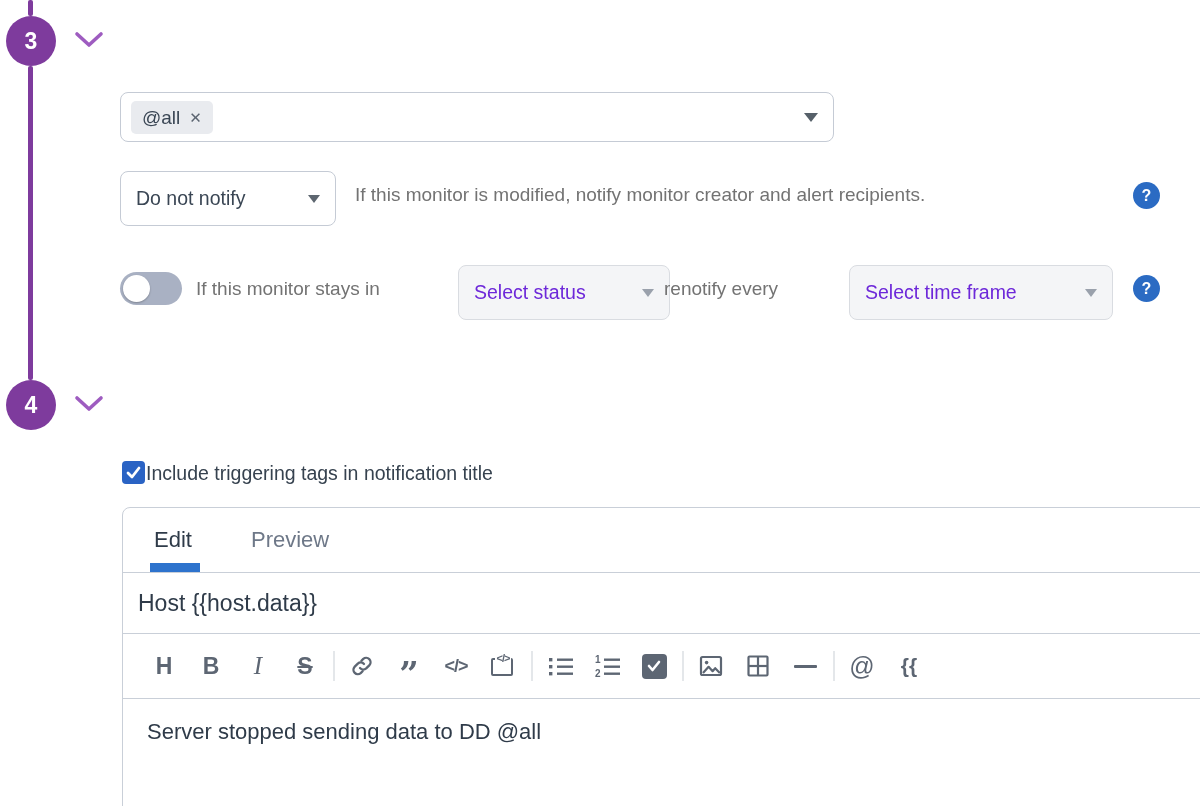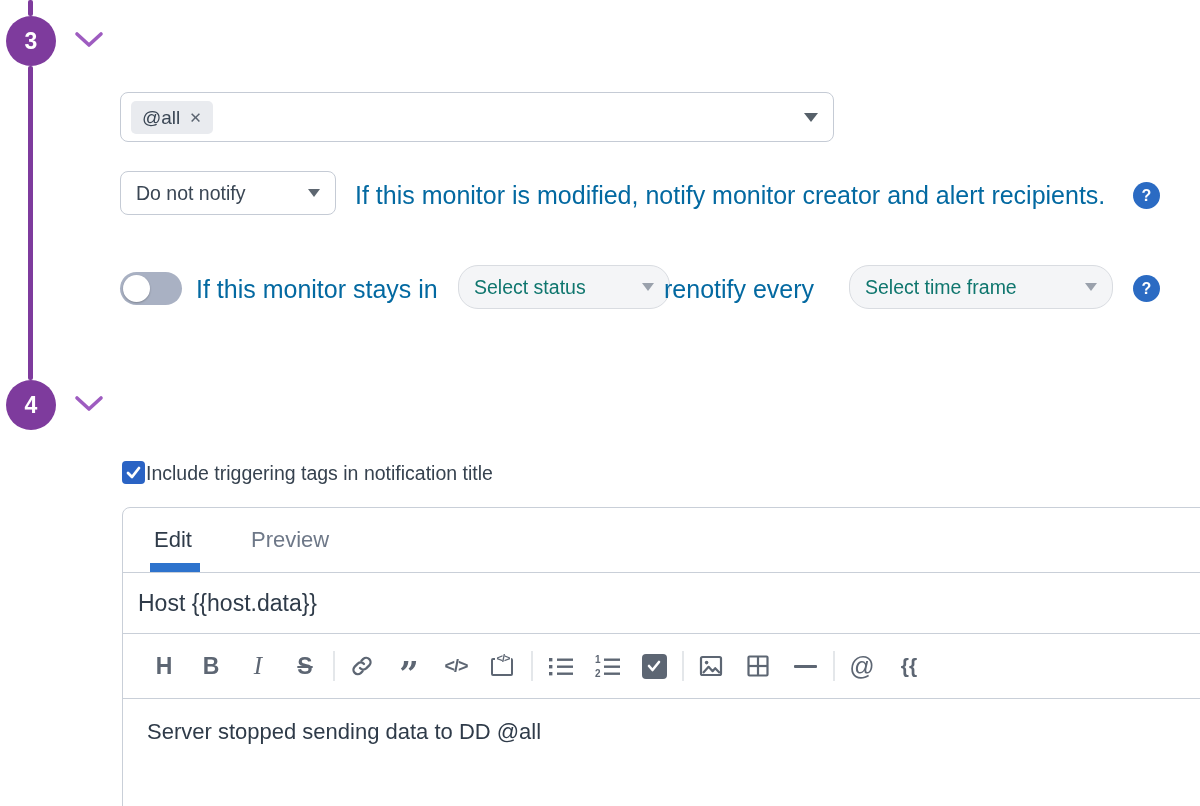--- a/index.html
+++ b/index.html
@@ -8,38 +8,38 @@
 
   
   .tl-line{position:absolute;left:28px;width:5px;background:#7e3b9d;border-radius:2px;}
   .step-circle{position:absolute;left:6px;width:50px;height:50px;border-radius:50%;
                background:#7e3b9d;color:#fff;display:flex;align-items:center;justify-content:center;
                font-size:23px;font-weight:600;}
   .section-title{position:absolute;left:121px;font-size:28px;font-weight:500;color:#2f3d4c;}
   .chevron{position:absolute;left:74px;width:30px;height:18px;}
 
   
-  .selectbox{position:absolute;height:44px;background:#fff;border:1px solid #c5cbd5;border-radius:8px;
+  .selectbox{position:absolute;height:55px;background:#fff;border:1px solid #c5cbd5;border-radius:8px;
              display:flex;align-items:center;justify-content:space-between;padding:0 15px;
              font-size:19.5px;color:#3a4654;box-sizing:border-box;}
-  .selectbox.disabled{background:#f4f5f7;border-color:#d9dce1;color:#0f766e;border-radius:20px;}
+  .selectbox.disabled{background:#f4f5f7;border-color:#d9dce1;color:#6d28d9;}
   .caret{width:0;height:0;border-left:7px solid transparent;border-right:7px solid transparent;
          border-top:9px solid #566069;}
   .caret.small{border-left-width:6px;border-right-width:6px;border-top-width:8px;border-top-color:#5d6670;}
   .caret.muted{border-top-color:#9aa1ac;}
 
   
   .recipients{position:absolute;left:120px;top:92px;width:714px;height:50px;background:#fff;
               border:1px solid #c5cbd5;border-radius:8px;box-sizing:border-box;}
   .chip{position:absolute;left:10px;top:8px;height:33px;display:flex;align-items:center;gap:9px;
         background:#e9ebef;border-radius:5px;padding:0 11px;font-size:19px;color:#3a4654;text-align:center;}
   .chip .x{font-size:15px;color:#5b6470;cursor:pointer;}
   .recipients .caret{position:absolute;right:15px;top:20px;}
 
-  .row-label{position:absolute;font-size:25px;color:#0369a1;line-height:48px;height:48px;white-space:nowrap;}
+  .row-label{position:absolute;font-size:19px;color:#737373;line-height:48px;height:48px;white-space:nowrap;}
 
   .help{position:absolute;width:27px;height:27px;border-radius:50%;background:#2b6bc3;color:#fff;
         display:flex;align-items:center;justify-content:center;font-size:16px;font-weight:700;}
 
   
   .toggle{position:absolute;left:120px;top:272px;width:62px;height:33px;border-radius:17px;background:#a9b1c3;}
   .toggle .knob{position:absolute;left:3px;top:3px;width:27px;height:27px;border-radius:50%;background:#fff;
                 box-shadow:0 1px 2px rgba(0,0,0,.25);}
 
   

